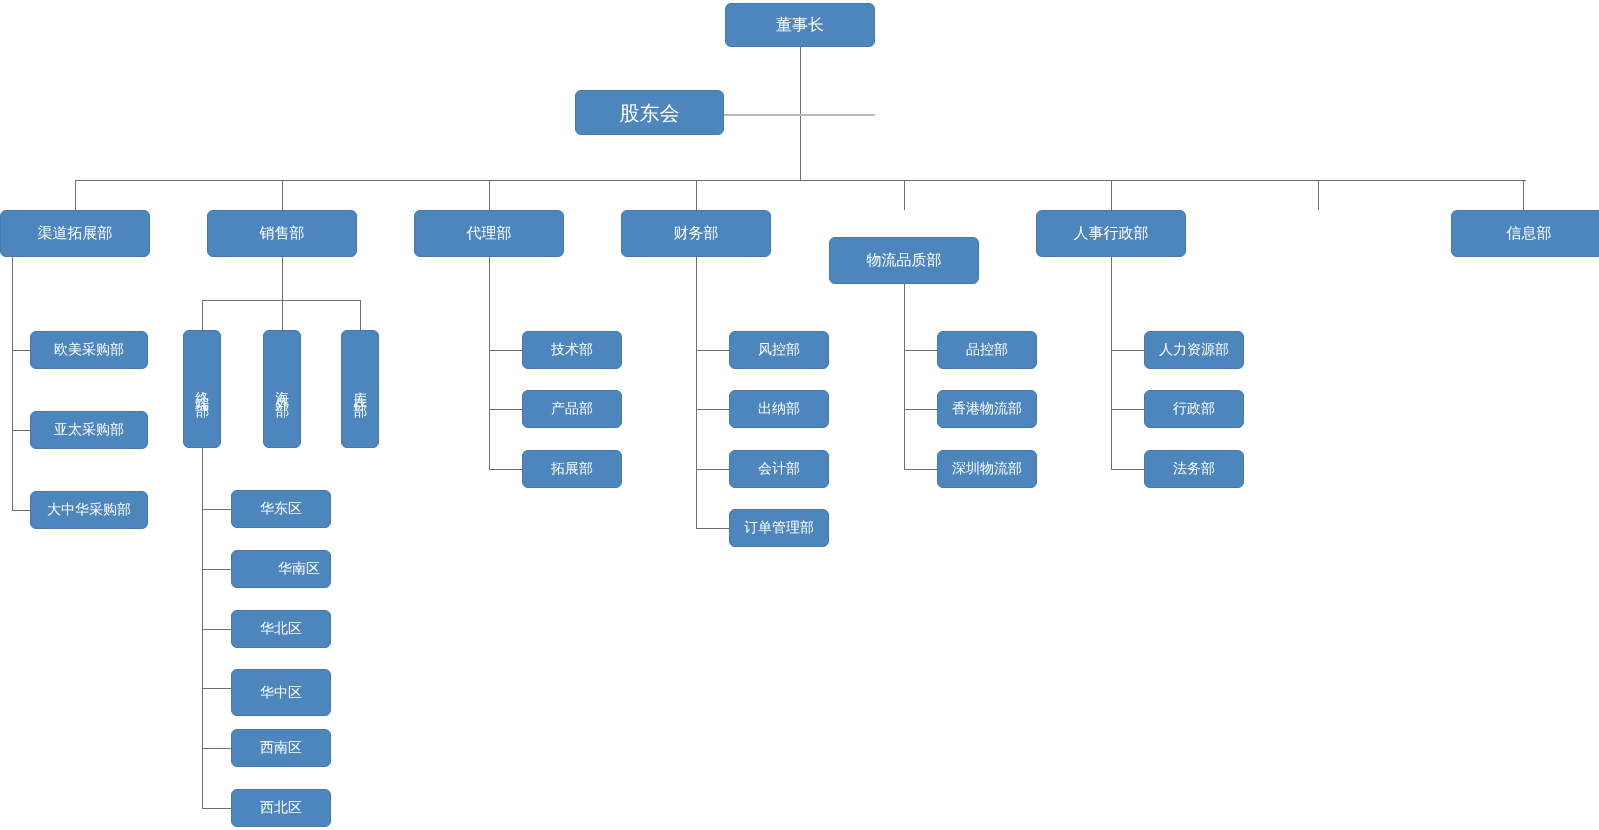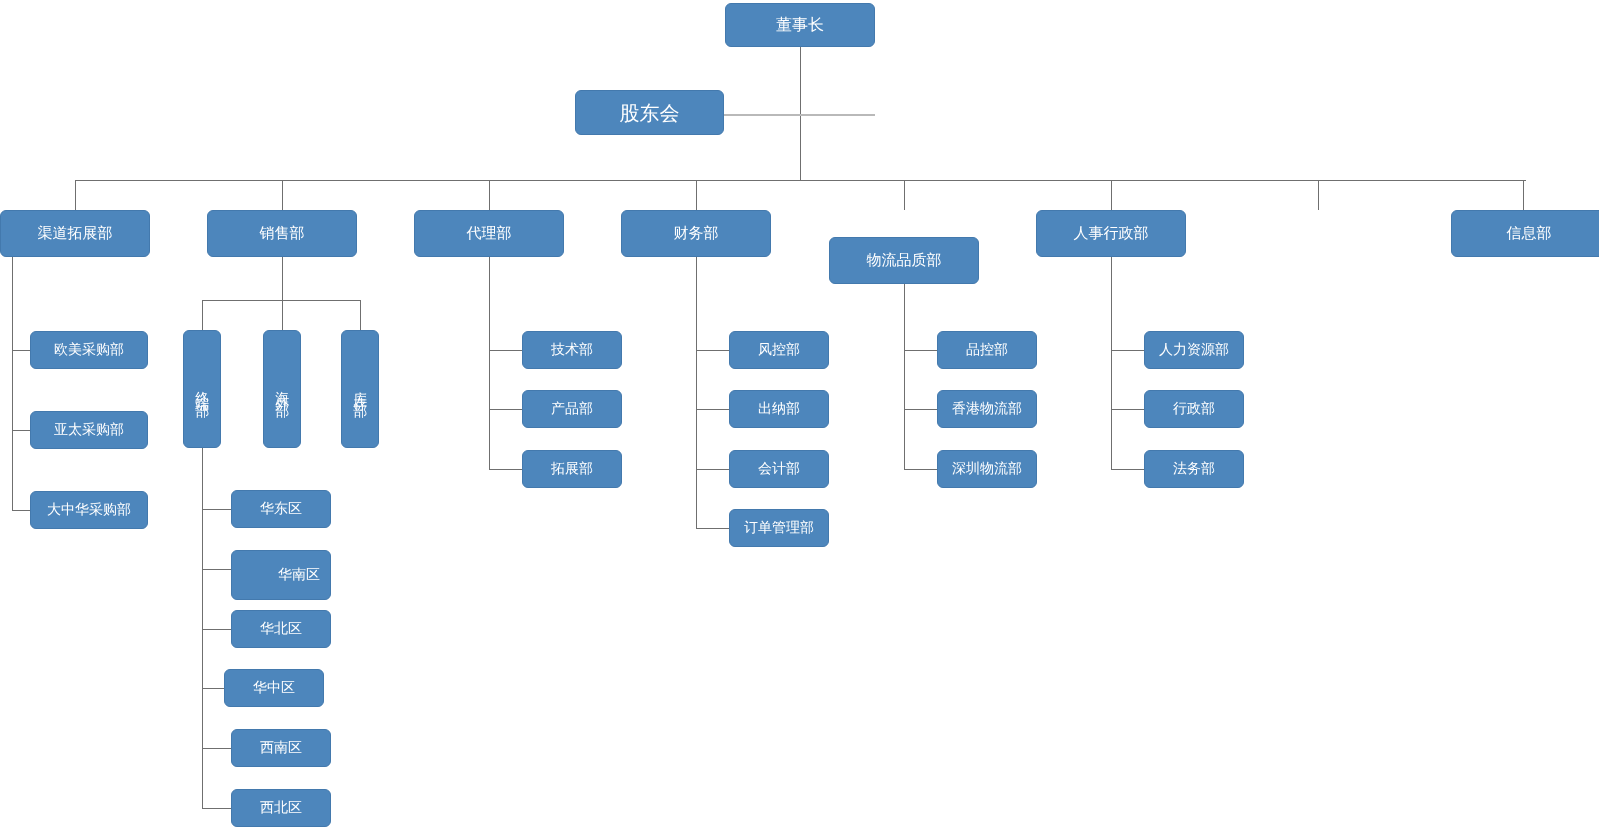--- a/index.html
+++ b/index.html
@@ -113,23 +113,23 @@
 
   <div class="node" style="left:30px; top:331px; width:118px; height:38px;">欧美采购部</div>
   <div class="node" style="left:30px; top:411px; width:118px; height:38px;">亚太采购部</div>
   <div class="node" style="left:30px; top:491px; width:118px; height:38px;">大中华采购部</div>
 
   <div class="node vertical" style="left:183px; top:330px; width:38px; height:118px;">终端部</div>
   <div class="node vertical" style="left:263px; top:330px; width:38px; height:118px;">海外部</div>
   <div class="node vertical" style="left:341px; top:330px; width:38px; height:118px;">库存部</div>
 
   <div class="node" style="left:231px; top:490px; width:100px; height:38px;">华东区</div>
-  <div class="node" style="left:231px; top:550px; width:100px; height:50px;padding-left:36px;">华南区</div>
+  <div class="node" style="left:231px; top:550px; width:100px; height:38px;padding-left:36px;">华南区</div>
   <div class="node" style="left:231px; top:610px; width:100px; height:38px;">华北区</div>
-  <div class="node" style="left:224px; top:669px; width:100px; height:38px;">华中区</div>
+  <div class="node" style="left:231px; top:669px; width:100px; height:47px;">华中区</div>
   <div class="node" style="left:231px; top:729px; width:100px; height:38px;">西南区</div>
   <div class="node" style="left:231px; top:789px; width:100px; height:38px;text-align:right;">西北区</div>
 
   <div class="node" style="left:522px; top:331px; width:100px; height:38px;">技术部</div>
   <div class="node" style="left:522px; top:390px; width:100px; height:38px;">产品部</div>
   <div class="node" style="left:522px; top:450px; width:100px; height:38px;">拓展部</div>
 
   <div class="node" style="left:729px; top:331px; width:100px; height:38px;">风控部</div>
   <div class="node" style="left:729px; top:390px; width:100px; height:38px;">出纳部</div>
   <div class="node" style="left:729px; top:450px; width:100px; height:38px;">会计部</div>

